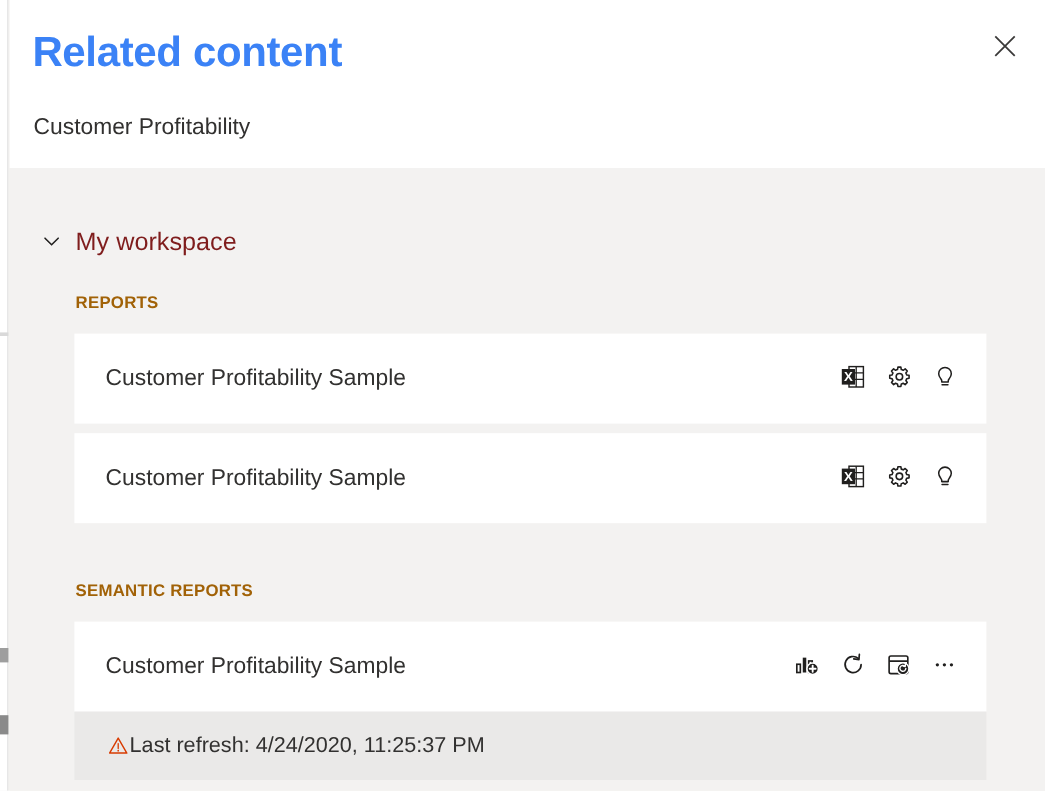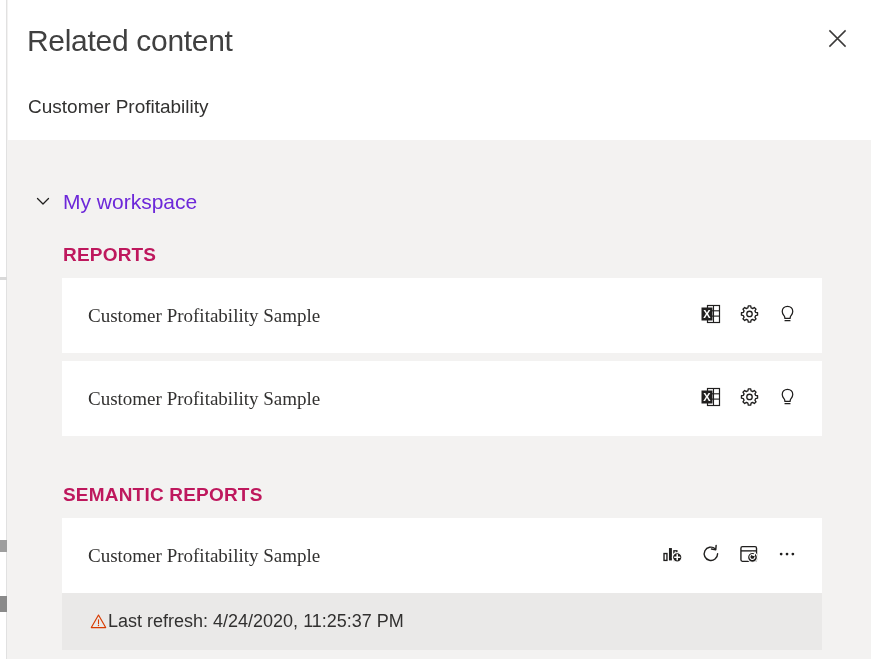--- a/index.html
+++ b/index.html
@@ -57,23 +57,23 @@
     position: relative;
     height: 140px;
     background: #ffffff;
     box-sizing: border-box;
   }
 
   .panel-title {
     position: absolute;
     left: 19px;
     top: 23px;
-    font-size: 30px;
-    font-weight: 400;
-    color: #404040;
+    font-size: 35px;
+    font-weight: 700;
+    color: #3b82f6;
     letter-spacing: -0.3px;
     line-height: 1.2;
   }
 
   .panel-subtitle {
     position: absolute;
     left: 20px;
     top: 96px;
     font-size: 19px;
     font-weight: 400;
@@ -120,30 +120,30 @@
     height: 22px;
     display: flex;
     align-items: center;
     justify-content: center;
     color: #201f1e;
     margin-right: 9px;
   }
   .workspace-name {
     font-size: 21px;
     font-weight: 400;
-    color: #6d28d9;
+    color: #7f1d1d;
     line-height: 1;
   }
 
   .section-label {
     position: absolute;
     left: 55px;
-    font-size: 19px;
+    font-size: 14px;
     font-weight: 700;
-    color: #be185d;
+    color: #a16207;
     letter-spacing: 0.2px;
   }
   .section-label.reports  { top: 104px; }
   .section-label.datasets { top: 344px; }
 
   .content-card {
     position: absolute;
     left: 54px;
     width: 760px;
     height: 75px;
@@ -156,21 +156,20 @@
 
   .card-title {
     position: absolute;
     left: 26px;
     top: 50%;
     transform: translateY(-50%);
     font-size: 19px;
     font-weight: 400;
     color: #323130;
     white-space: nowrap;
-    font-family: Liberation Serif, serif;
   }
 
   .card-actions {
     position: absolute;
     right: 16px;
     top: 50%;
     transform: translateY(-50%);
     display: flex;
     align-items: center;
   }

